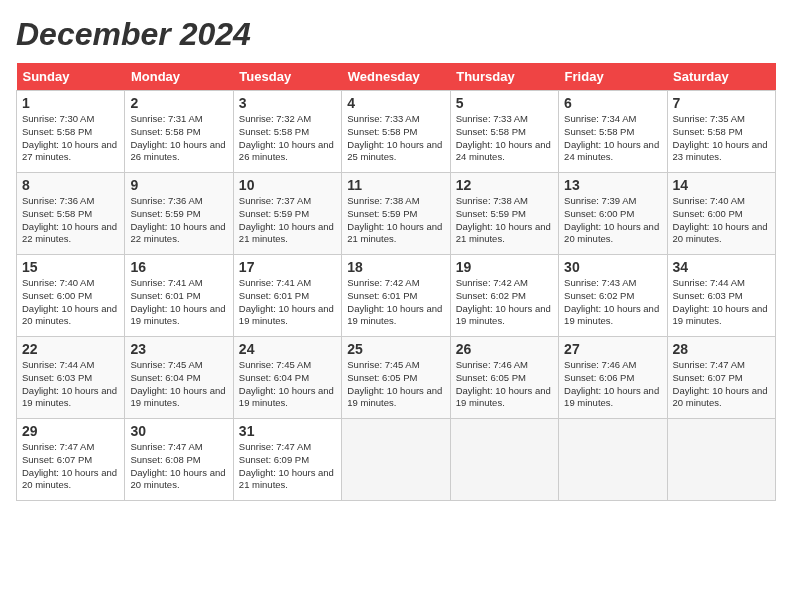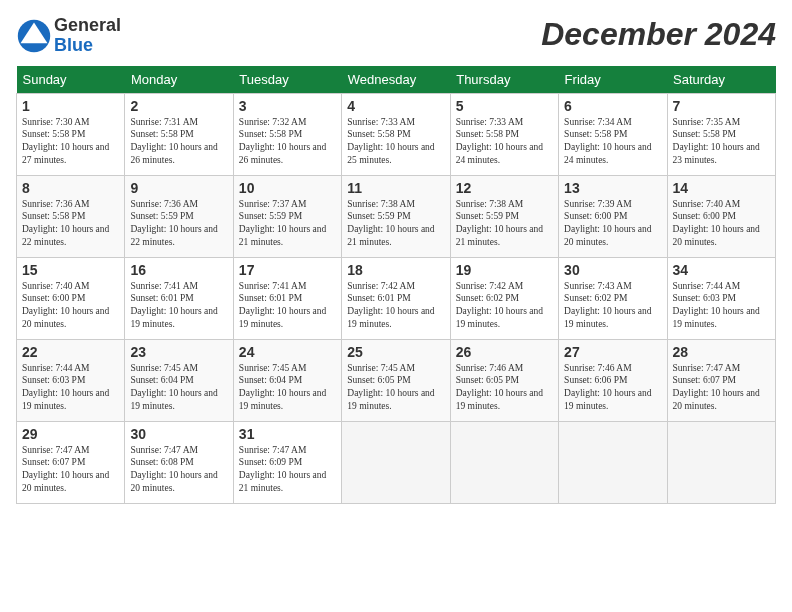--- a/index.html
+++ b/index.html
@@ -56,26 +56,26 @@
     .location {
       font-size: 14px;
       color: #555;
     }
     table {
       width: 100%;
       border-collapse: collapse;
       table-layout: fixed;
     }
     th {
-      background-color: #15803d;
+      background-color: #ef4444;
       color: white;
       text-align: left;
       padding: 6px 6px;
       font-size: 13px;
-      font-weight: normal;
+      font-weight: bold;
     }
     td {
       border: 1px solid #ccc;
       vertical-align: top;
       padding: 4px 5px;
       font-size: 10px;
       color: #333;
       height: 82px;
       background: #fff;
     }
@@ -86,44 +86,33 @@
       font-size: 14px;
       font-weight: bold;
       color: #333;
       display: block;
       margin-bottom: 2px;
     }
     .day-info {
       font-size: 9.5px;
       color: #333;
       line-height: 1.35;
-      font-family: Liberation Serif, serif;
     }
     tr:nth-child(even) td {
       background: #f9f9f9;
     }
     tr:nth-child(even) td.empty {
       background: #f0f0f0;
     }
   </style>
 </head>
 <body>
 
 <div class="container">
   <div class="header">
-    <div class="logo">
-      <svg class="logo-icon" viewBox="0 0 40 40">
-        <circle cx="20" cy="20" r="18" fill="#1a6bbf"></circle>
-        <polygon points="20,5 35,28 5,28" fill="white"></polygon>
-      </svg>
-      <div class="logo-text">
-        <span class="logo-general">General</span>
-        <span class="logo-blue">Blue</span>
-      </div>
-    </div>
     <div class="title-block">
       <div class="month-title">December 2024</div>
     </div>
   </div>
 
   <table>
     <thead>
       <tr>
           <th>Sunday</th>
           <th>Monday</th>

